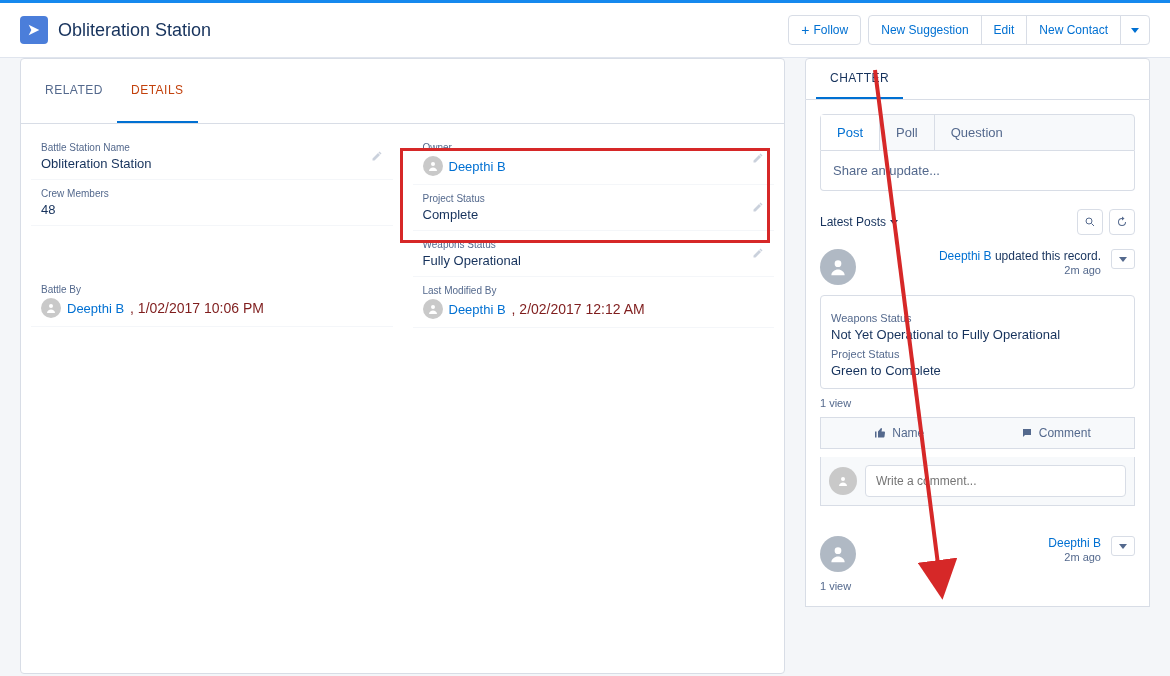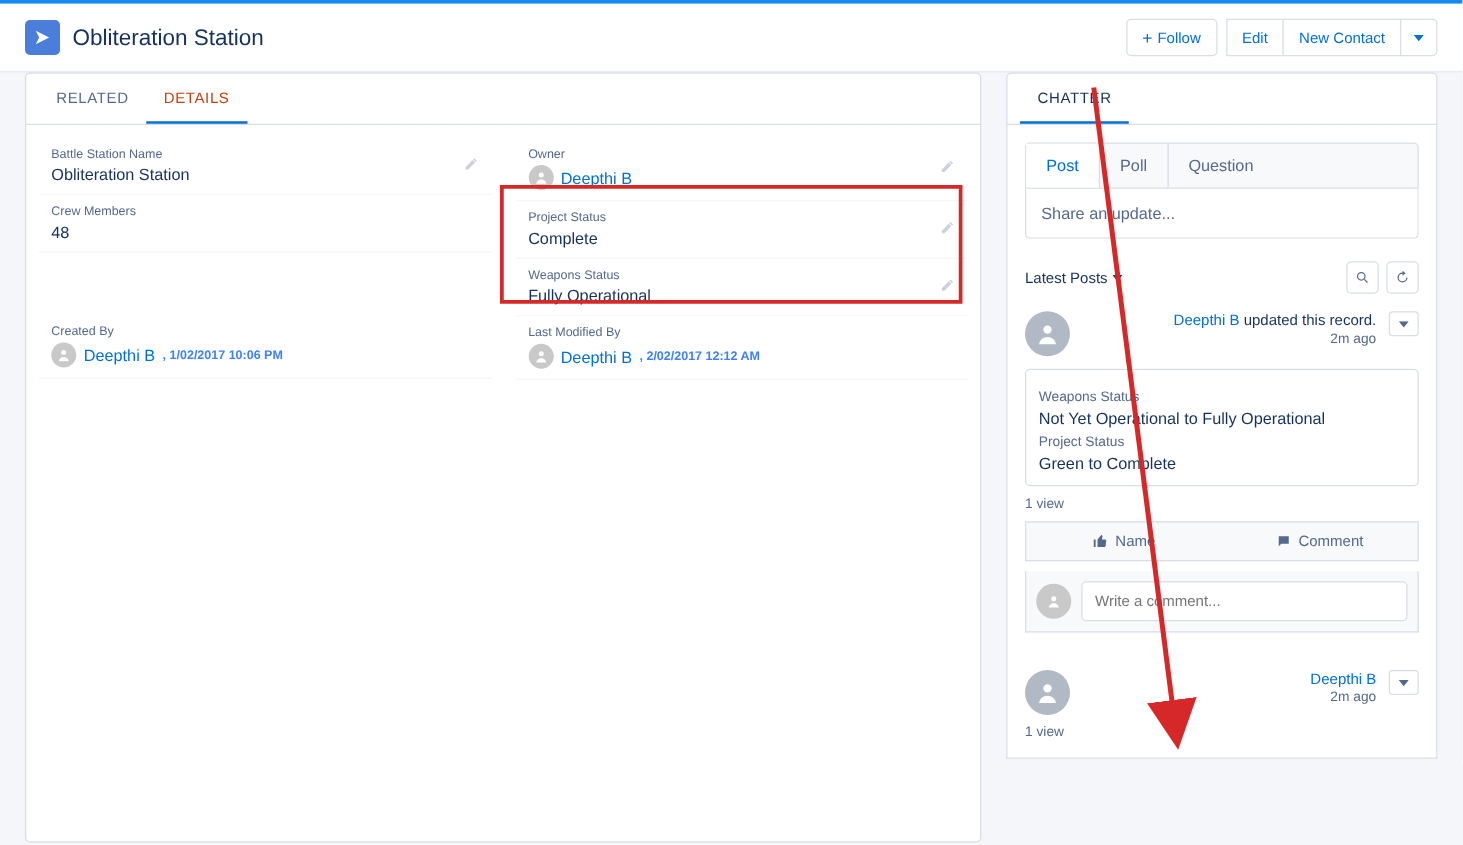--- a/index.html
+++ b/index.html
@@ -12,21 +12,21 @@
 .page-title { font-size: 18px; color: #16325c; font-weight: 400; }
 .header-actions { display: flex; gap: 0; }
 .action-btn { background: #fff; border: 1px solid #d8dde6; padding: 6px 12px; font-size: 12px; color: #0070d2; cursor: pointer; display: flex; align-items: center; gap: 4px; margin-left: -1px; }
 .action-btn:first-child { border-radius: 4px 0 0 4px; margin-left: 8px; }
 .action-btn.follow { border-radius: 4px; margin-right: 8px; }
 .action-btn.dropdown { border-radius: 0 4px 4px 0; padding: 6px 10px; }
 .plus-icon { color: #0070d2; font-size: 14px; }
 .content { display: flex; padding: 0 20px; gap: 20px; height: calc(100% - 60px); }
 .main-panel { flex: 1; background: #fff; border: 1px solid #d8dde6; border-radius: 4px; margin-top: 0; }
 .tabs { display: flex; border-bottom: 1px solid #d8dde6; padding: 0 10px; }
-.tab { padding: 12px 14px; font-size: 12px; color: #54698d; cursor: pointer; border-bottom: 2px solid transparent; letter-spacing: 0.5px; }
+.tab { padding: 24px 14px; font-size: 12px; color: #54698d; cursor: pointer; border-bottom: 2px solid transparent; letter-spacing: 0.5px; }
 .tab.active { color: #c2410c; border-bottom-color: #0070d2; font-weight: 500; }
 .details-body { display: flex; padding: 10px 0; }
 .details-col { flex: 1; padding: 0 10px; }
 .field { padding: 8px 10px; border-bottom: 1px solid #f4f6f9; position: relative; }
 .field-label { font-size: 10px; color: #54698d; margin-bottom: 3px; }
 .field-value { font-size: 13px; color: #16325c; }
 .field-value.link { color: #0070d2; }
 .pencil { position: absolute; right: 10px; top: 50%; transform: translateY(-50%); opacity: 0.3; }
 .pencil svg { width: 12px; height: 12px; fill: #54698d; }
 .user-row { display: flex; align-items: center; gap: 6px; }
@@ -58,40 +58,41 @@
 .feed-card { border: 1px solid #d8dde6; border-radius: 4px; margin-top: 10px; padding: 10px; }
 .feed-card .field-label { font-size: 11px; color: #54698d; margin-top: 6px; }
 .feed-card .field-value { font-size: 13px; color: #16325c; margin-top: 2px; }
 .feed-views { font-size: 11px; color: #54698d; margin-top: 8px; }
 .feed-actions { display: flex; border: 1px solid #d8dde6; border-top: 1px solid #d8dde6; border-radius: 0; margin-top: 8px; background: #f7f9fb; }
 .feed-action { flex: 1; padding: 8px; font-size: 12px; color: #54698d; display: flex; align-items: center; justify-content: center; gap: 6px; cursor: pointer; }
 .comment-row { display: flex; gap: 8px; margin-top: 8px; align-items: center; background: #f7f9fb; padding: 8px; border: 1px solid #d8dde6; border-top: none; }
 .comment-input { flex: 1; border: 1px solid #d8dde6; border-radius: 4px; padding: 8px 10px; font-size: 12px; background: #fff; }
 .post-text { font-size: 13px; color: #16325c; margin-top: 10px; }
 .red-arrow { position: absolute; left: 865px; top: 60px; pointer-events: none; }
-.timestamp-text { font-size: 10px; color: #3b82f6; font-weight: bold; }
+.timestamp-text { font-size: 14px; color: #7f1d1d; }
 </style>
 </head>
 <body>
 <div class="top-border"></div>
 
 <div class="header">
   <div class="header-left">
     <div class="record-icon">
       <svg viewBox="0 0 24 24">
           <path d="M4 4l16 8-16 8 4-8-4-8z"></path>
         </svg>
     </div>
     <div class="page-title">Obliteration Station</div>
   </div>
   <div class="header-actions">
     <button class="action-btn follow">
       <span class="plus-icon">+</span>
       <span>Follow</span>
     </button>
+    <button class="action-btn" style="border-radius:4px 0 0 4px;">New Suggestion</button>
     <button class="action-btn">Edit</button>
     <button class="action-btn">New Contact</button>
     <button class="action-btn dropdown">
       <svg width="8" height="5" viewBox="0 0 8 5">
           <path d="M0 0l4 5 4-5z" fill="#0070d2"></path>
         </svg>
     </button>
   </div>
 </div>
 
@@ -109,21 +110,21 @@
           <span class="pencil"><svg viewBox="0 0 24 24">
                 <path d="M3 17v4h4l11-11-4-4L3 17zM21 7l-2-2-2-2-2 2 4 4 2-2z"></path>
               </svg></span>
         </div>
         <div class="field">
           <div class="field-label">Crew Members</div>
           <div class="field-value">48</div>
         </div>
         <div style="height:50px;"></div>
         <div class="field">
-          <div class="field-label">Created By</div>
+          <div class="field-label">Battle By</div>
           <div class="user-row">
             <div class="avatar">
                 <svg viewBox="0 0 24 24">
                   <circle cx="12" cy="8" r="4"></circle>
                   <path d="M4 22c0-4 4-7 8-7s8 3 8 7"></path>
                 </svg>
               </div>
             <span class="field-value link">Deepthi B</span>
             <span class="timestamp-text">, 1/02/2017 10:06 PM</span>
           </div>

